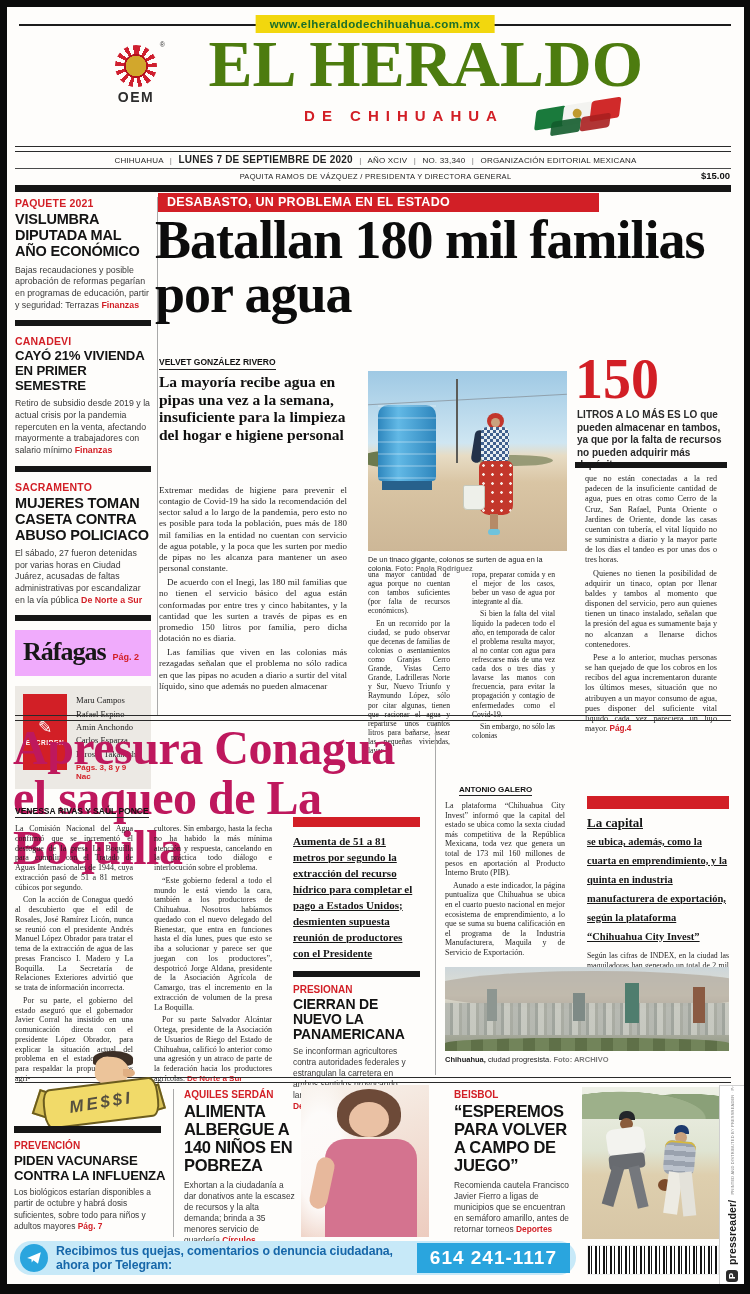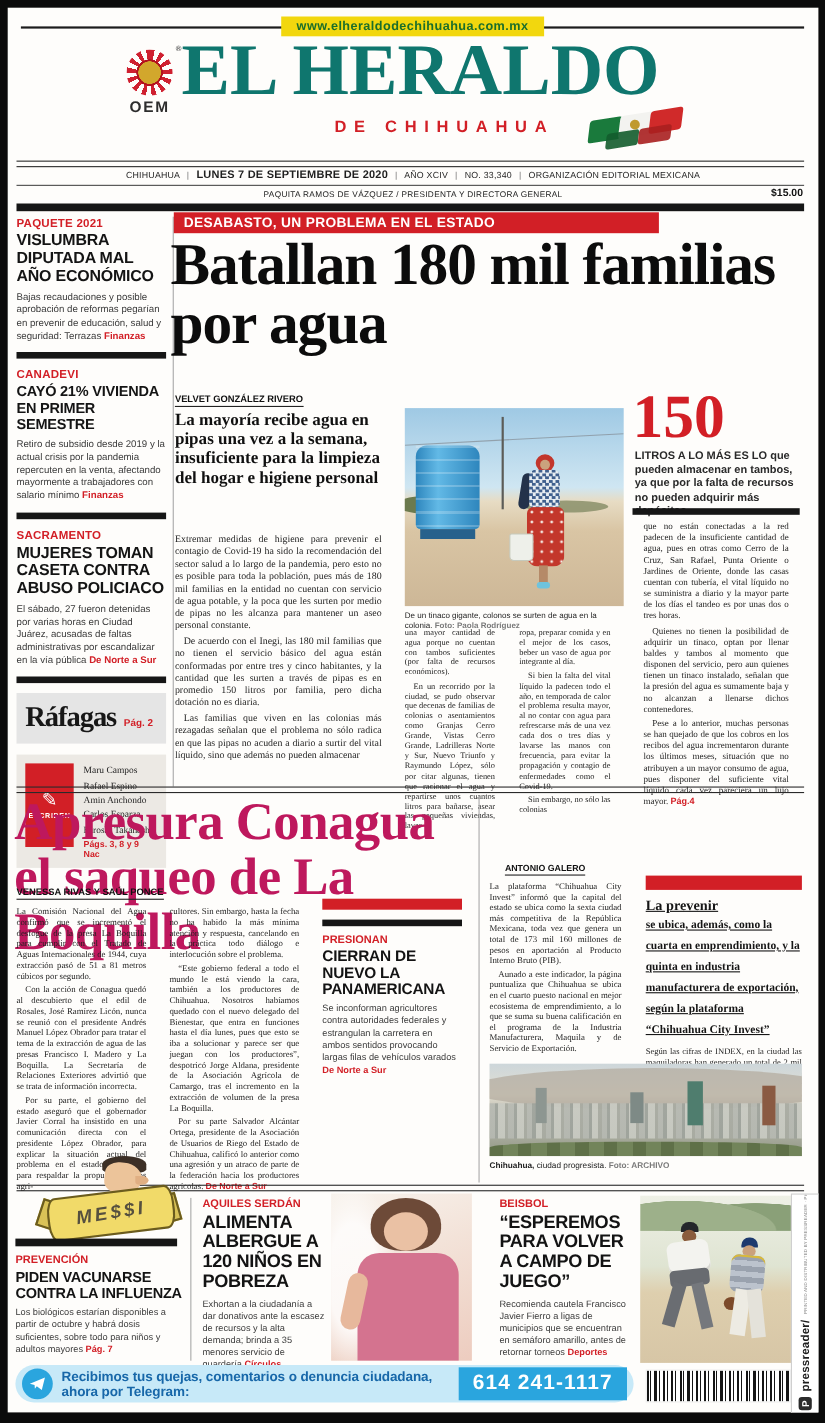--- a/index.html
+++ b/index.html
@@ -14,21 +14,21 @@
   p{margin:0 12px 3px 0;}
 
   
   .h-urlrow{left:12px;top:8px;width:712px;height:20px;}
   .h-urlline{position:absolute;top:9px;left:0;right:0;border-top:2px solid #1c1c1c;}
   .h-urlbox{position:absolute;left:50%;transform:translateX(-50%);top:0;background:#f2d70e;padding:3px 14px;font-weight:800;font-size:11.5px;color:#1b6e2a;letter-spacing:.4px;white-space:nowrap;}
   .h-oem{left:94px;top:38px;width:70px;text-align:center;}
   .oem-sun{width:42px;height:42px;margin:0 auto;border-radius:50%;background:radial-gradient(circle at 50% 50%,#d2a72c 0 34%,#b2121e 35% 40%,transparent 41%),repeating-conic-gradient(#cf2030 0 13deg,rgba(0,0,0,0) 13deg 27deg);}
   .oem-reg{position:absolute;right:6px;top:-4px;font-size:7px;color:#333;}
   .oem-text{font-weight:800;font-size:14px;color:#2d2d2d;letter-spacing:1.5px;margin-top:2px;}
-  .h-title{left:158px;top:24px;width:478px;text-align:left;font-weight:700;font-size:66px;line-height:1;color:#0f766e;letter-spacing:0px;}
+  .h-title{left:158px;top:24px;width:478px;text-align:right;font-weight:700;font-size:66px;line-height:1;color:#4d7c0f;letter-spacing:0px;}
   .h-sub{left:252px;top:100px;width:290px;text-align:center;font-weight:800;font-size:15px;color:#d21f26;letter-spacing:7px;}
   .h-flag{left:528px;top:86px;width:120px;height:42px;transform:rotate(-9deg);}
   .h-flag i{position:absolute;top:8px;width:30px;height:20px;transform:skewX(-16deg);border-radius:3px;}
   .fg{left:0;background:#1a7a3c;}
   .fw{left:28px;background:#f3f3f0;}
   .fr{left:56px;background:#d02a2a;}
   .f2g{left:14px;top:22px!important;background:#135c2c;height:14px!important;opacity:.9;}
   .f2r{left:44px;top:22px!important;background:#a81f1f;height:14px!important;opacity:.9;}
   .f-eagle{position:absolute;left:38px;top:13px;width:9px;height:9px;border-radius:50%;background:#c09a2e;}
   .h-drule{left:8px;top:139px;width:716px;}
@@ -40,21 +40,21 @@
   .h-price{right:14px;top:163px;font-weight:800;font-size:9.5px;color:#111;}
   .h-bbar{left:8px;top:178px;width:716px;height:7px;background:#161616;}
 
   
   .sb{left:8px;top:190px;width:136px;}
   .sb-kicker{font-weight:800;font-size:10.5px;color:#d21f26;letter-spacing:.2px;}
   .sb-title{font-weight:800;font-size:14.5px;line-height:1.12;color:#141414;letter-spacing:-.2px;margin:2px 0 5px;}
   .sb-title.small{font-size:13.2px;}
   .sb-body{font-size:8.8px;line-height:1.32;color:#3a3a3a;}
   .sb-bar{height:6px;background:#161616;margin:9px 0 9px;}
-  .sb-rafagas{background:#e5e5e5;padding:7px 8px 9px;display:flex;align-items:baseline;gap:7px;margin:2px 0 10px;text-align:right;}
+  .sb-rafagas{background:#f0abfc;padding:7px 8px 9px;display:flex;align-items:baseline;gap:7px;margin:2px 0 10px;text-align:right;}
   .rafagas-t{font-family:"Liberation Serif",serif;font-weight:900;font-size:26px;letter-spacing:-1px;color:#171717;}
   .rafagas-p{font-weight:800;font-size:9px;color:#d21f26;}
   .sb-escriben{background:#ece9e4;padding:8px;display:flex;gap:9px;}
   .esc-box{width:44px;height:76px;background:#d21f26;color:#fff;display:flex;flex-direction:column;align-items:center;justify-content:center;gap:3px;flex:none;}
   .esc-pencil{font-size:17px;line-height:1;}
   .esc-label{font-weight:800;font-size:6.5px;letter-spacing:.6px;}
   .esc-names{font-family:"Liberation Serif",serif;font-size:8.6px;line-height:1.55;color:#1d1d1d;}
   .esc-pages{color:#d21f26;font-weight:700;font-size:8px;margin-top:2px;font-family:"Liberation Sans",sans-serif;}
   .sb-vrule{left:150px;top:190px;height:518px;border-left:1px solid #a9a9a9;}
 
@@ -222,21 +222,21 @@
   </div>
   <div class="abs h-rule2"></div>
   <div class="abs h-publisher">PAQUITA RAMOS DE VÁZQUEZ / PRESIDENTA Y DIRECTORA GENERAL</div>
   <div class="abs h-price">$15.00</div>
   <div class="abs h-bbar"></div>
 
   <div class="abs sb">
     <div>
       <div class="sb-kicker">PAQUETE 2021</div>
       <div class="sb-title">VISLUMBRA DIPUTADA MAL AÑO ECONÓMICO</div>
-      <div class="sb-body"><span>Bajas recaudaciones y posible aprobación de reformas pegarían en prevenir de educación, salud y seguridad: Terrazas</span> <span class="tag">Finanzas</span></div>
+      <div class="sb-body"><span>Bajas recaudaciones y posible aprobación de reformas pegarían en programas de educación, partir y seguridad: Terrazas</span> <span class="tag">Finanzas</span></div>
     </div>
     <div class="sb-bar"></div>
     <div>
       <div class="sb-kicker">CANADEVI</div>
       <div class="sb-title small">CAYÓ 21% VIVIENDA EN PRIMER SEMESTRE</div>
       <div class="sb-body"><span>Retiro de subsidio desde 2019 y la actual crisis por la pandemia repercuten en la venta, afectando mayormente a trabajadores con salario mínimo</span> <span class="tag">Finanzas</span></div>
     </div>
     <div class="sb-bar"></div>
     <div>
       <div class="sb-kicker">SACRAMENTO</div>
@@ -325,35 +325,36 @@
     <p class="indent">Con la acción de Conagua quedó al descubierto que el edil de Rosales, José Ramírez Licón, nunca se reunió con el presidente Andrés Manuel López Obrador para tratar el tema de la extracción de agua de las presas Francisco I. Madero y La Boquilla. La Secretaría de Relaciones Exteriores advirtió que se trata de información incorrecta.</p>
     <p class="indent">Por su parte, el gobierno del estado aseguró que el gobernador Javier Corral ha insistido en una comunicación directa con el presidente López Obrador, para explicar la situación actual del problema en el estado, así como para respaldar la propuesta de los agri-</p>
   </div>
   <div class="abs cg-col2 serif just">
     <p>cultores. Sin embargo, hasta la fecha no ha habido la más mínima atención y respuesta, cancelando en la práctica todo diálogo e interlocución sobre el problema.</p>
     <p class="indent">“Este gobierno federal a todo el mundo le está viendo la cara, también a los productores de Chihuahua. Nosotros habíamos quedado con el nuevo delegado del Bienestar, que entra en funciones hasta el día lunes, pues que esto se iba a solucionar y parece ser que juegan con los productores”, despotricó Jorge Aldana, presidente de la Asociación Agrícola de Camargo, tras el incremento en la extracción de volumen de la presa La Boquilla.</p>
     <p class="indent"><span>Por su parte Salvador Alcántar Ortega, presidente de la Asociación de Usuarios de Riego del Estado de Chihuahua, calificó lo anterior como una agresión y un atraco de parte de la federación hacia los productores agrícolas.</span> <span class="tag">De Norte a Sur</span></p>
   </div>
   <div class="abs cg-col3">
     <div class="cg-redbar"></div>
+    <div class="cg-deck">Aumenta de 51 a 81 metros por segundo la extracción del recurso hídrico para completar el pago a Estados Unidos; desmienten supuesta reunión de productores con el Presidente</div>
     <div class="cg-bbar"></div>
     <div class="cg-sub-kicker">PRESIONAN</div>
     <div class="cg-sub-title">CIERRAN DE NUEVO LA PANAMERICANA</div>
     <div class="cg-sub-body"><span>Se inconforman agricultores contra autoridades federales y estrangulan la carretera en ambos sentidos provocando largas filas de vehículos varados</span> <span class="tag">De Norte a Sur</span></div>
   </div>
   <div class="abs cg-vrule"></div>
 
   <div class="abs cp-byline">ANTONIO GALERO</div>
   <div class="abs cp-colL serif just">
     <p>La plataforma “Chihuahua City Invest” informó que la capital del estado se ubica como la sexta ciudad más competitiva de la República Mexicana, toda vez que genera un total de 173 mil 160 millones de pesos en aportación al Producto Interno Bruto (PIB).</p>
     <p class="indent">Aunado a este indicador, la página puntualiza que Chihuahua se ubica en el cuarto puesto nacional en mejor ecosistema de emprendimiento, a lo que se suma su buena calificación en el programa de la Industria Manufacturera, Maquila y de Servicio de Exportación.</p>
   </div>
   <div class="abs cp-colR">
     <div class="cp-redbar"></div>
-    <span class="cp-deck-lead">La prevenir</span>
+    <span class="cp-deck-lead">La capital</span>
     <span class="cp-deck">se ubica, además, como la cuarta en emprendimiento, y la quinta en industria manufacturera de exportación, según la plataforma “Chihuahua City Invest”</span>
     <div class="cp-body serif just"><span>Según las cifras de INDEX, en la ciudad las maquiladoras han generado un total de 2 mil 996 empresas, de las cuales 109 han sido a través del programa de manufactura de exportación, lo que se traduce en el 19% nacional.</span> <span class="tag">Finanzas</span></div>
   </div>
   <div class="abs cp-photo">
     <div class="abs cy-mtn"></div>
     <div class="abs cy-blocks"></div>
     <div class="abs cy-t1"></div>
     <div class="abs cy-t2"></div>
     <div class="abs cy-t3"></div>
     <div class="abs cy-t4"></div>
@@ -379,21 +380,21 @@
   </div>
   <div class="abs bt-bar"></div>
   <div class="abs bt-prev">
     <div class="bt-kicker">PREVENCIÓN</div>
     <div class="bt-title-sm">PIDEN VACUNARSE CONTRA LA INFLUENZA</div>
     <div class="bt-body"><span>Los biológicos estarían disponibles a partir de octubre y habrá dosis suficientes, sobre todo para niños y adultos mayores</span> <span class="tag">Pág. 7</span></div>
   </div>
   <div class="abs bt-vrule"></div>
   <div class="abs bt-aquiles">
     <div class="bt-kicker">AQUILES SERDÁN</div>
-    <div class="bt-title">ALIMENTA ALBERGUE A 120 NIÑOS EN POBREZA</div>
+    <div class="bt-title">ALIMENTA ALBERGUE A 140 NIÑOS EN POBREZA</div>
     <div class="bt-body"><span>Exhortan a la ciudadanía a dar donativos ante la escasez de recursos y la alta demanda; brinda a 35 menores servicio de guardería</span> <span class="tag">Círculos</span></div>
   </div>
   <div class="abs bt-girl">
     <div class="abs g-glow"></div>
     <div class="abs g-hair"></div>
     <div class="abs g-face"></div>
     <div class="abs g-dress"></div>
     <div class="abs g-arm"></div>
   </div>
   <div class="abs bt-beis">

